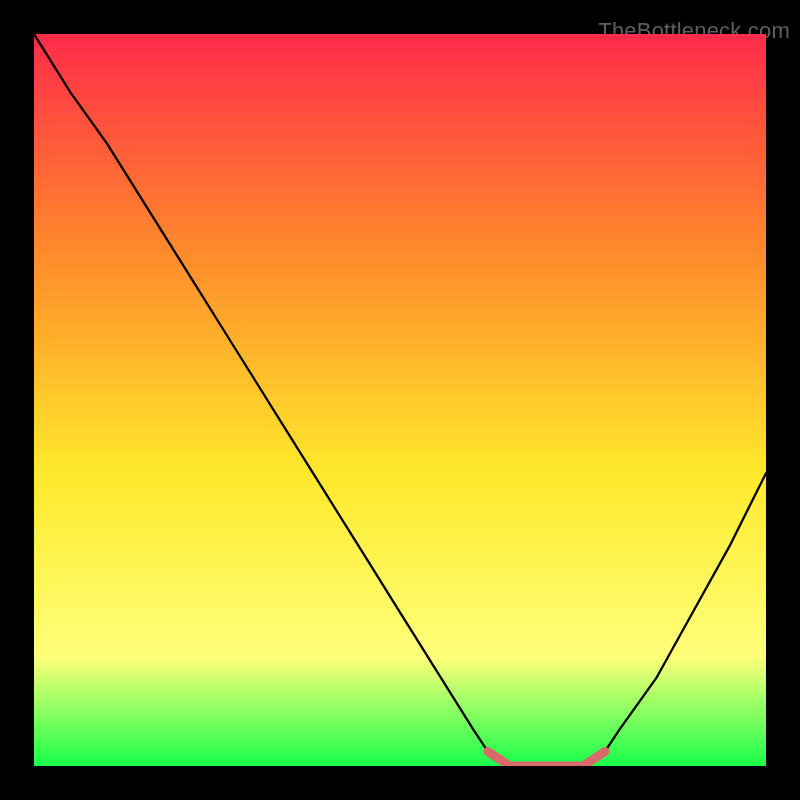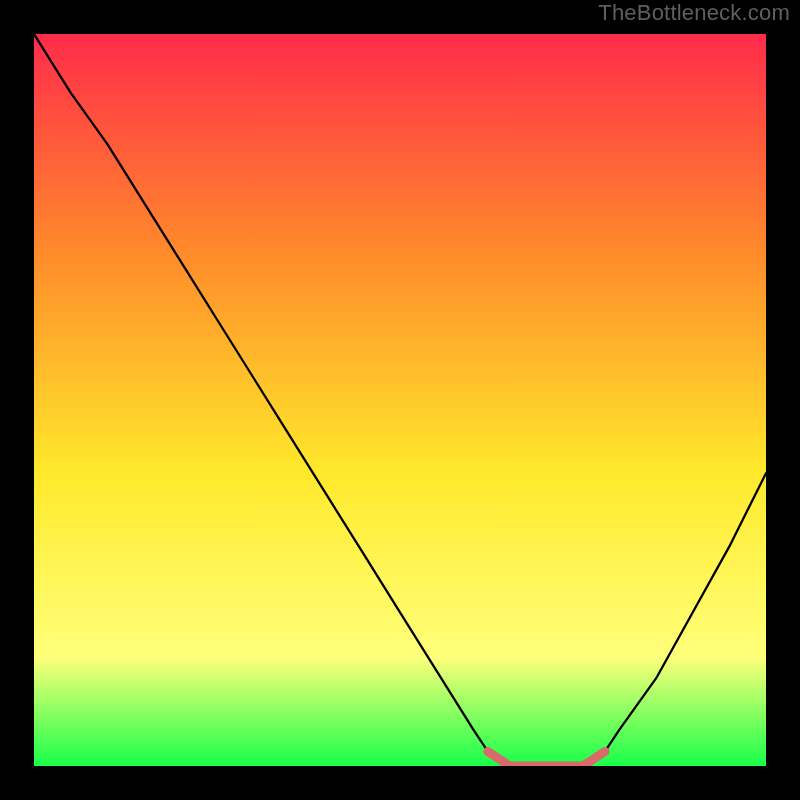--- a/index.html
+++ b/index.html
@@ -19,21 +19,21 @@
   }
   .plot {
     position: absolute;
     left: 34px;
     top: 34px;
     width: 732px;
     height: 732px;
   }
   .watermark {
     position: absolute;
-    top: 0;
+    top: 18px;
     right: 10px;
     color: #5f5f5f;
     font-size: 22px;
     letter-spacing: 0.2px;
     font-weight: 500;
   }
   svg { display: block; }
 </style>
 </head>
 <body>

